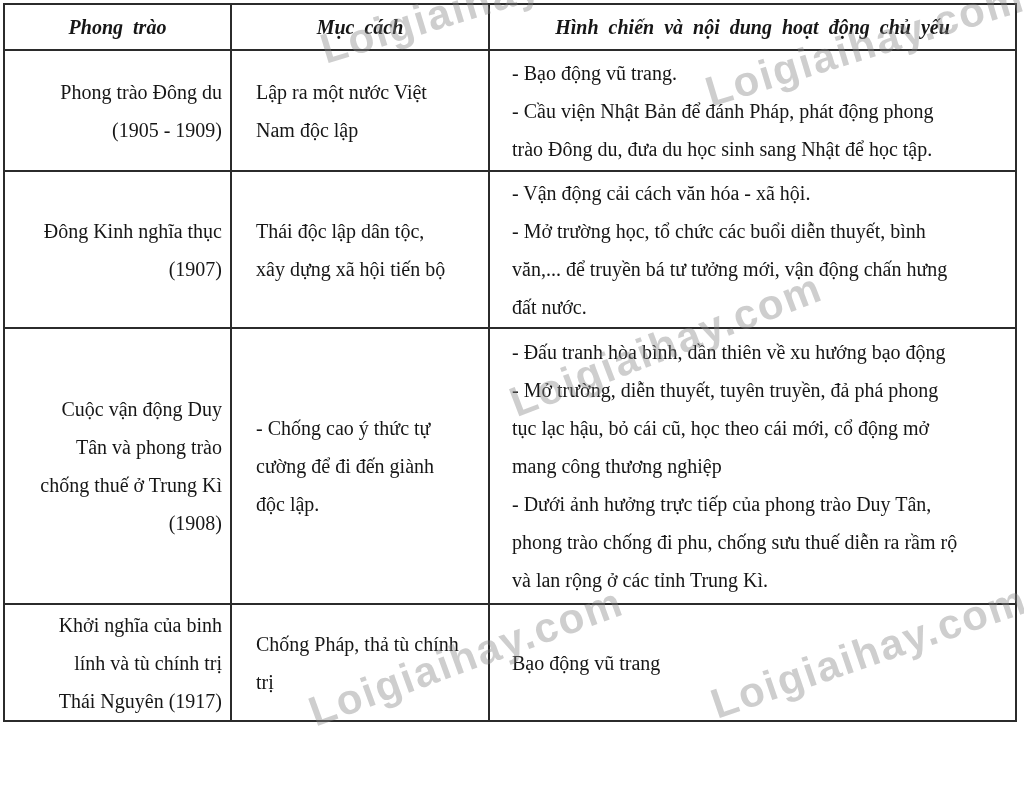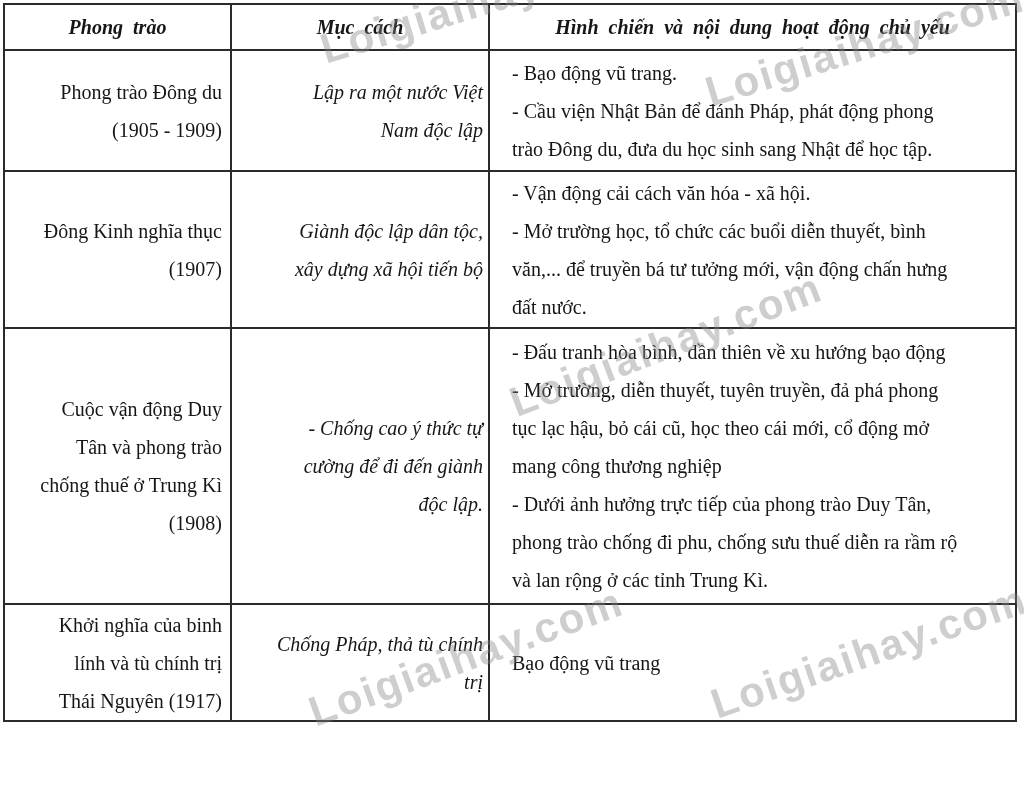--- a/index.html
+++ b/index.html
@@ -32,21 +32,21 @@
     font-style:italic;
     text-align:center;
     line-height:26px;
     word-spacing:5px;
     padding:4px 20px;
   }
   col.c1 { width:227px; }
   col.c2 { width:258px; }
   col.c3 { width:527px; }
   td.cell-movement { text-align:right; }
-  td.cell-purpose   { text-align:right; padding-left:2px; padding-right:5px;font-style:italic; }
+  td.cell-purpose   { text-align:left; padding-left:24px; padding-right:5px; }
   td.cell-activities{ text-align:left; padding-left:22px; padding-right:5px; }
   tr.r1 td { height:119px; }
   tr.r2 td { height:155px; }
   tr.r3 td { height:274px; }
   tr.r4 td { height:83px; }
   tr.r5 td { height:115px; }
   .wm {
     position:absolute;
     font-family:"Liberation Sans","DejaVu Sans",sans-serif;
     font-weight:bold;
@@ -87,21 +87,21 @@
 (1905 - 1909)</td>
         <td class="cell-purpose">Lập ra một nước Việt
 Nam độc lập</td>
         <td class="cell-activities">- Bạo động vũ trang.
 - Cầu viện Nhật Bản để đánh Pháp, phát động phong
 trào Đông du, đưa du học sinh sang Nhật để học tập.</td>
       </tr>
       <tr class="r2">
         <td class="cell-movement">Đông Kinh nghĩa thục
 (1907)</td>
-        <td class="cell-purpose">Giành độc lập dân tộc,
+        <td class="cell-purpose">Thái độc lập dân tộc,
 xây dựng xã hội tiến bộ</td>
         <td class="cell-activities">- Vận động cải cách văn hóa - xã hội.
 - Mở trường học, tổ chức các buổi diễn thuyết, bình
 văn,... để truyền bá tư tưởng mới, vận động chấn hưng
 đất nước.</td>
       </tr>
       <tr class="r3">
         <td class="cell-movement">Cuộc vận động Duy
 Tân và phong trào
 chống thuế ở Trung Kì

